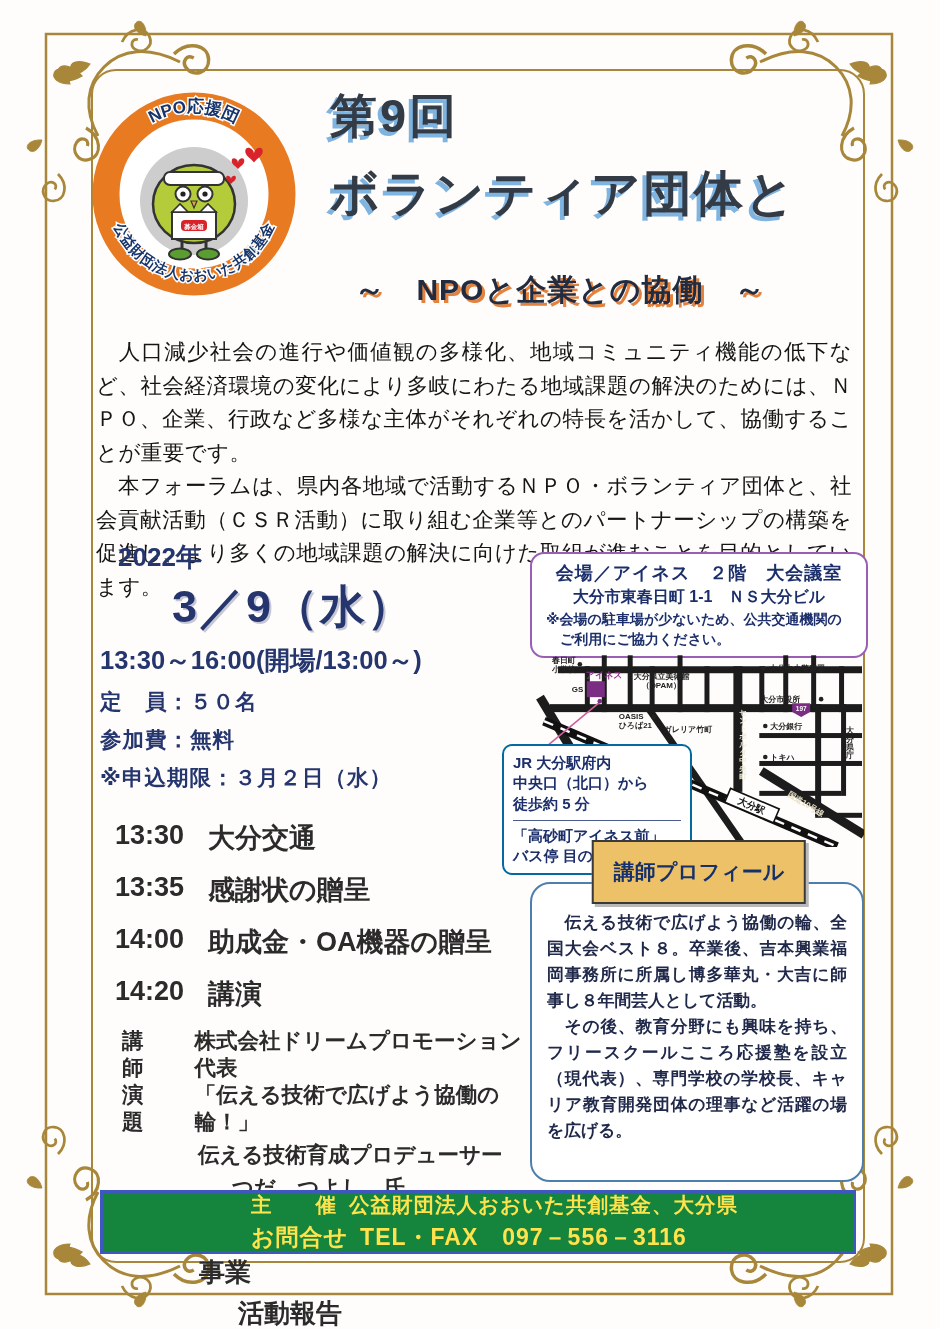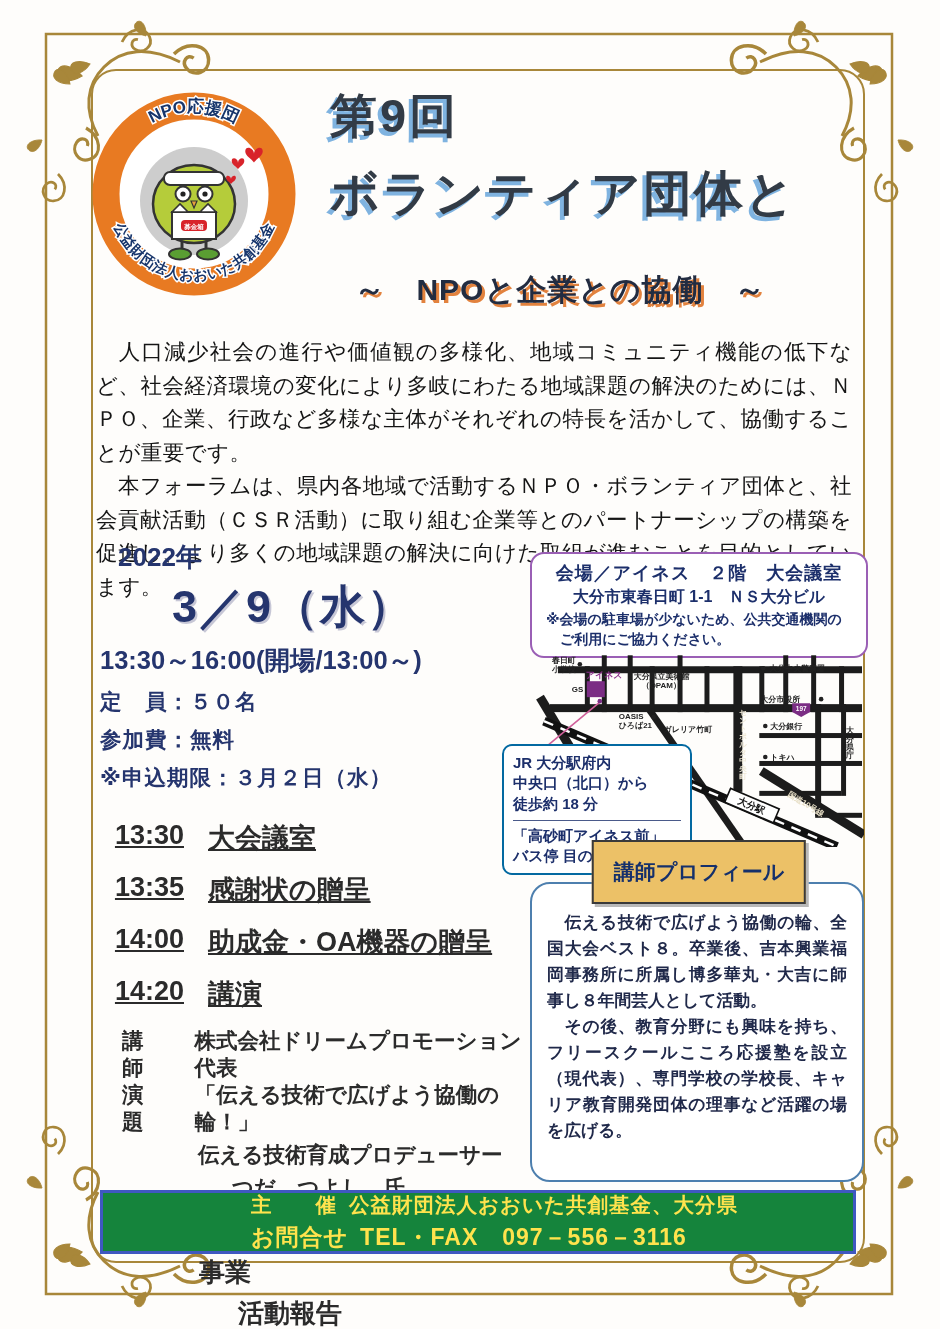--- a/index.html
+++ b/index.html
@@ -19,21 +19,21 @@
          letter-spacing:0.4px;text-align:justify;}
   .intro p{margin:0;}
   
   .leftcol{left:100px;top:540px;width:430px;color:#25356e;}
   .ev-year{font-size:26px;font-weight:bold;margin-left:18px;}
   .ev-date{font-size:45px;font-weight:bold;margin-left:72px;margin-top:2px;letter-spacing:2px;
            text-shadow:2px 2px 0 #c7c7d6;}
   .ev-time{font-size:25.5px;font-weight:bold;margin-top:6px;}
   .ev-line{font-size:21.5px;font-weight:600;margin-top:9px;letter-spacing:1px;}
   .sched{margin-top:28px;color:#2b2b2b;}
-  .sched-row{display:flex;gap:24px;font-size:27px;font-weight:bold;margin-bottom:16px;text-decoration:underline;}
+  .sched-row{display:flex;gap:24px;font-size:27px;font-weight:bold;margin-bottom:16px;}
   .sched-time{width:84px;text-align:right;}
   .lecture{margin:4px 0 10px 22px;color:#2b2b2b;font-weight:bold;font-size:21.5px;line-height:1.26;}
   .lect-row{display:flex;gap:14px;}
   .lect-ind1{margin-left:76px;}
   .lect-ind2{margin-left:110px;margin-top:6px;}
   .final-row{display:flex;gap:24px;font-size:26px;font-weight:bold;color:#2b2b2b;margin-top:18px;}
   .final-l2{margin-left:138px;font-size:26px;font-weight:bold;color:#2b2b2b;margin-top:6px;}
   
   .rightcol{left:530px;top:552px;width:338px;}
   .venue-box{border:2.5px solid #9a5fb5;border-radius:14px;background:#fff;padding:7px 6px 8px 6px;
@@ -147,21 +147,21 @@
     <div class="ev-year">2022年</div>
     <div class="ev-date">3／9（水）</div>
     <div class="ev-time">13:30～16:00(開場/13:00～)</div>
     <div class="ev-line">定　員：５０名</div>
     <div class="ev-line">参加費：無料</div>
     <div class="ev-line">※申込期限：３月２日（水）</div>
 
     <div class="sched">
       <div class="sched-row">
         <span class="sched-time">13:30</span>
-        <span>大会議室</span>
+        <span>大分交通</span>
       </div>
       <div class="sched-row">
         <span class="sched-time">13:35</span>
         <span>感謝状の贈呈</span>
       </div>
       <div class="sched-row">
         <span class="sched-time">14:00</span>
         <span>助成金・OA機器の贈呈</span>
       </div>
       <div class="sched-row">
@@ -272,21 +272,21 @@
             <circle cx="236" cy="71" r="2.3" fill="#222"></circle>
             <circle cx="236" cy="102" r="2.3" fill="#222"></circle>
             <circle cx="106" cy="147" r="2.3" fill="#222"></circle>
           </g>
       </svg>
     </div>
 
     <div class="access-box">
       <div>JR 大分駅府内</div>
       <div>中央口（北口）から</div>
-      <div>徒歩約 18 分</div>
+      <div>徒歩約 5 分</div>
       <div class="access-div"></div>
       <div>「高砂町アイネス前」</div>
       <div>
         <span>バス停 目の前</span>
         <span class="access-small">（大分交通）</span>
       </div>
     </div>
 
     <div class="prof-header">講師プロフィール</div>
     <div class="prof-box">

